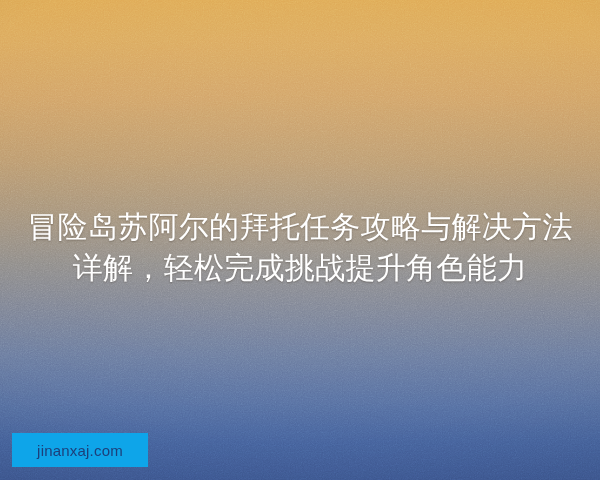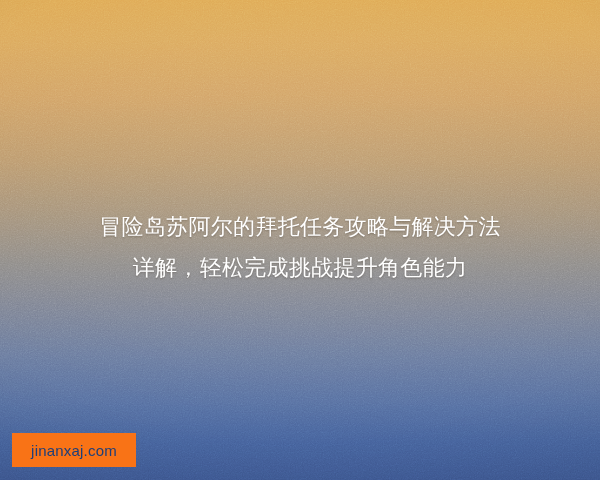--- a/index.html
+++ b/index.html
@@ -57,36 +57,36 @@
     left: 0;
     right: 0;
     top: 206px;
     text-align: center;
     padding: 0 18px;
     box-sizing: border-box;
   }
   #title-text {
     display: block;
     color: #ffffff;
-    font-size: 22px;
+    font-size: 30px;
     line-height: 41px;
     font-weight: 400;
     letter-spacing: 0.3px;
     white-space: pre-line;
     text-shadow: 0 1px 2px rgba(60,50,40,0.38);
     font-family: "DejaVu Sans", "Liberation Sans", sans-serif;
   }
   
   #watermark {
     position: absolute;
     left: 12px;
     top: 433px;
-    width: 124px;
+    width: 136px;
     height: 34px;
-    background: #f97316;
+    background: #0ea5e9;
     display: flex;
     align-items: center;
     justify-content: center;
   }
   #watermark-text {
     color: #1d3f7a;
     font-size: 15px;
     line-height: 1;
     font-family: "Liberation Sans", "DejaVu Sans", sans-serif;
     letter-spacing: 0.2px;

